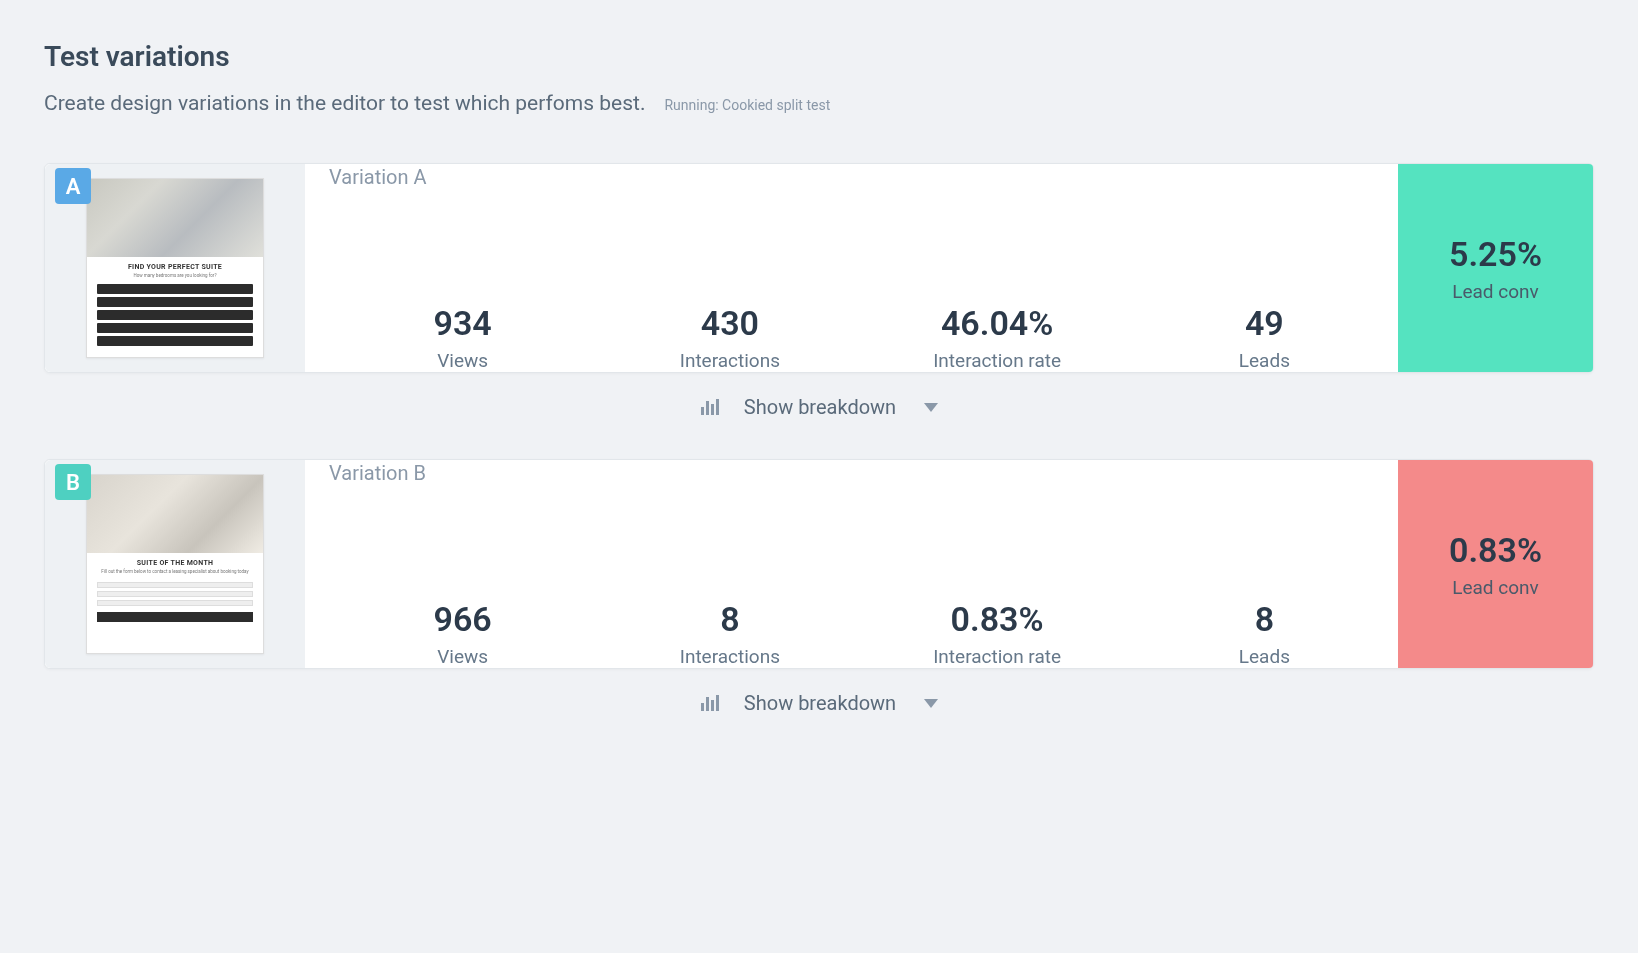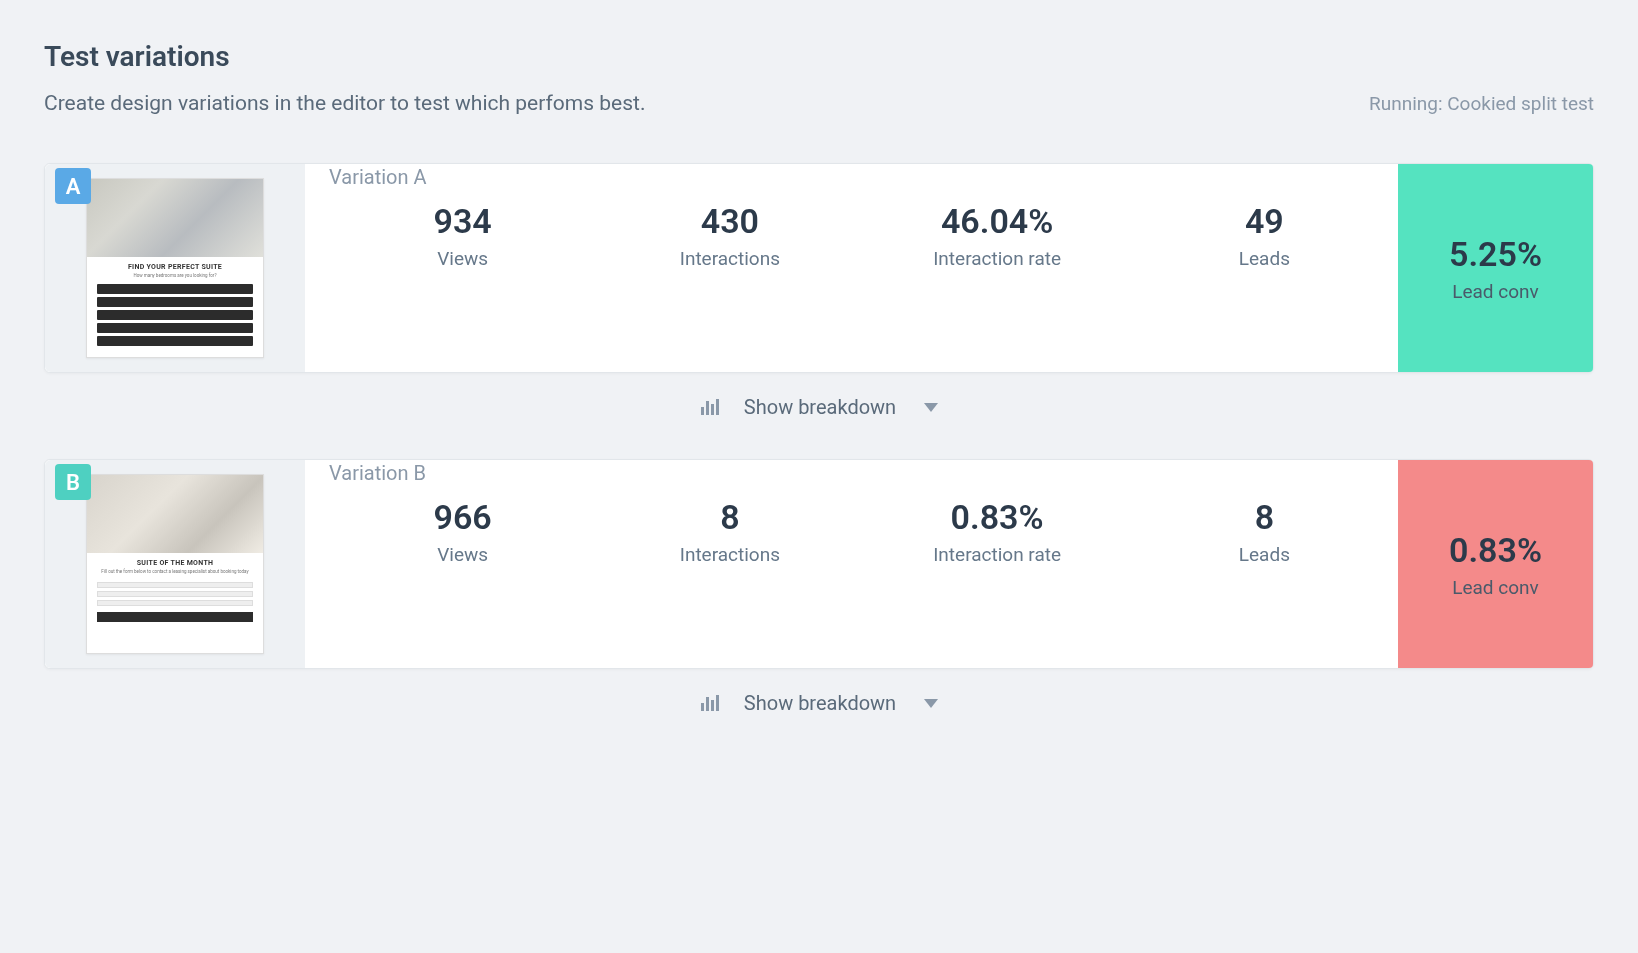--- a/index.html
+++ b/index.html
@@ -10,30 +10,31 @@
     padding: 40px 44px;
   }
   .page-title {
     font-size: 28px;
     font-weight: 600;
     color: #3a4a5a;
     margin-bottom: 18px;
   }
   .subhead-row {
     display: flex;
-    justify-content: space-between;
+    justify-content: flex-start;
     align-items: baseline;
     margin-bottom: 48px;
+    gap: 19px;
   }
   .subtitle {
     font-size: 21px;
     color: #5a6a7a;
   }
   .running-status {
-    font-size: 19px;
+    font-size: 14px;
     color: #8a98a8;
   }
   .variation-card {
     background: #fff;
     border: 1px solid #e2e6ea;
     border-radius: 6px;
     box-shadow: 0 1px 3px rgba(0,0,0,0.04);
     position: relative;
     display: flex;
     align-items: stretch;
@@ -109,21 +110,21 @@
     display: flex;
     flex-direction: column;
   }
   .variation-name {
     font-size: 20px;
     color: #8a98a8;
     margin-bottom: 12px;
   }
   .metrics-row {
     display: flex;
-    align-items: flex-start;
+    align-items: flex-end;
     flex: 1;
   }
   .metric {
     text-align: center;
     flex: 1;
   }
   .metric-value {
     font-size: 34px;
     font-weight: 600;
     color: #2c3a4a;

